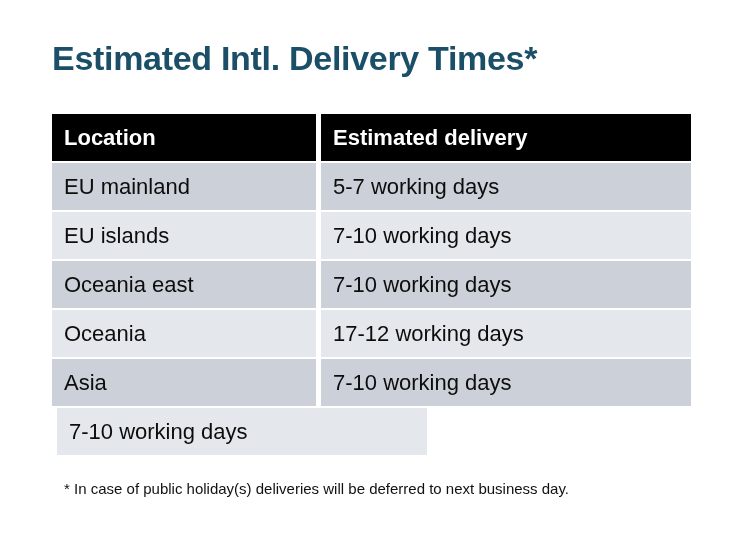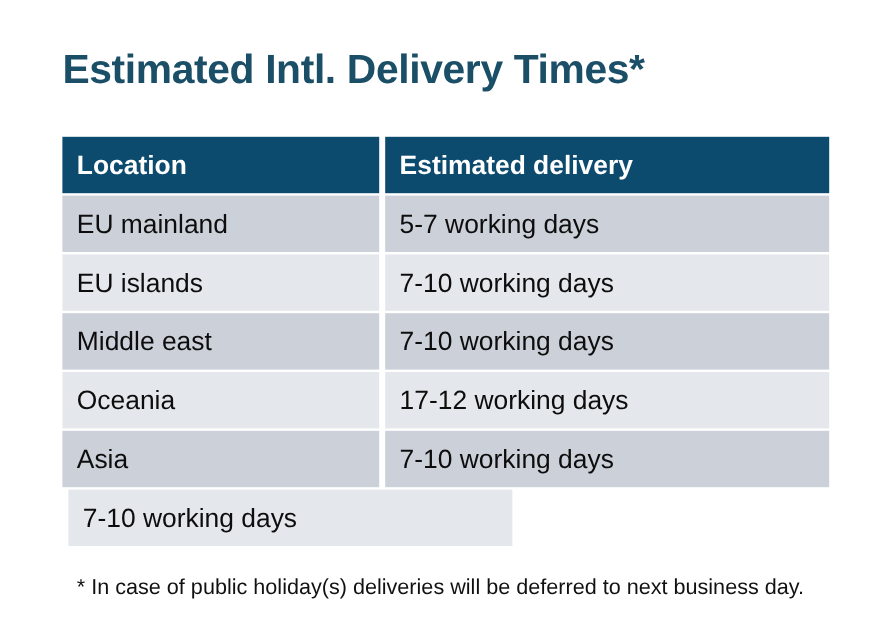--- a/index.html
+++ b/index.html
@@ -76,41 +76,41 @@
     width: 370px;
     flex: 0 0 370px;
     margin-left: 5px;
   }
 
   
   .row.header {
     height: 47px;
   }
   .row.header .cell {
-    background: #0c4a6e;
+    background: #000000;
     color: #ffffff;
     font-weight: bold;
     font-size: 22px;
     height: 47px;
   }
 
   
   .row.band-dark .cell {
     background: #cbd0d9;
   }
   .row.band-light .cell {
     background: #e4e8ec;
   }
 
   
   .footnote {
     position: absolute;
     left: 64px;
     top: 479px;
-    font-size: 18px;
+    font-size: 15px;
     color: #111111;
     white-space: nowrap;
     line-height: 20px;
   }
 </style>
 </head>
 <body>
 
 <div class="page">
 
@@ -127,21 +127,21 @@
       <div class="cell col-location">EU mainland</div>
       <div class="cell col-delivery">5-7 working days</div>
     </div>
 
     <div class="row band-light">
       <div class="cell col-location">EU islands</div>
       <div class="cell col-delivery">7-10 working days</div>
     </div>
 
     <div class="row band-dark">
-      <div class="cell col-location">Middle east</div>
+      <div class="cell col-location">Oceania east</div>
       <div class="cell col-delivery">7-10 working days</div>
     </div>
 
     <div class="row band-light">
       <div class="cell col-location">Oceania</div>
       <div class="cell col-delivery">17-12 working days</div>
     </div>
 
     <div class="row band-dark">
       <div class="cell col-location">Asia</div>

